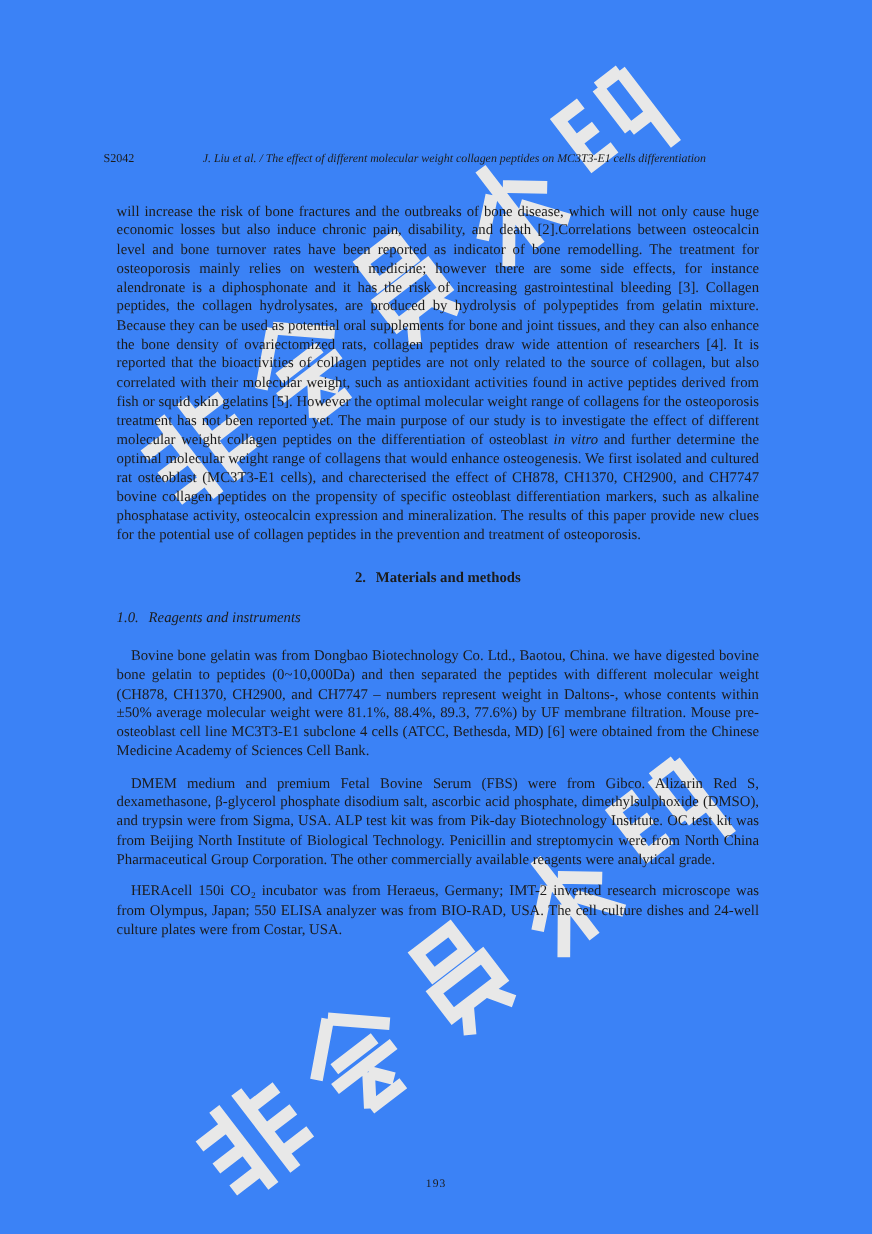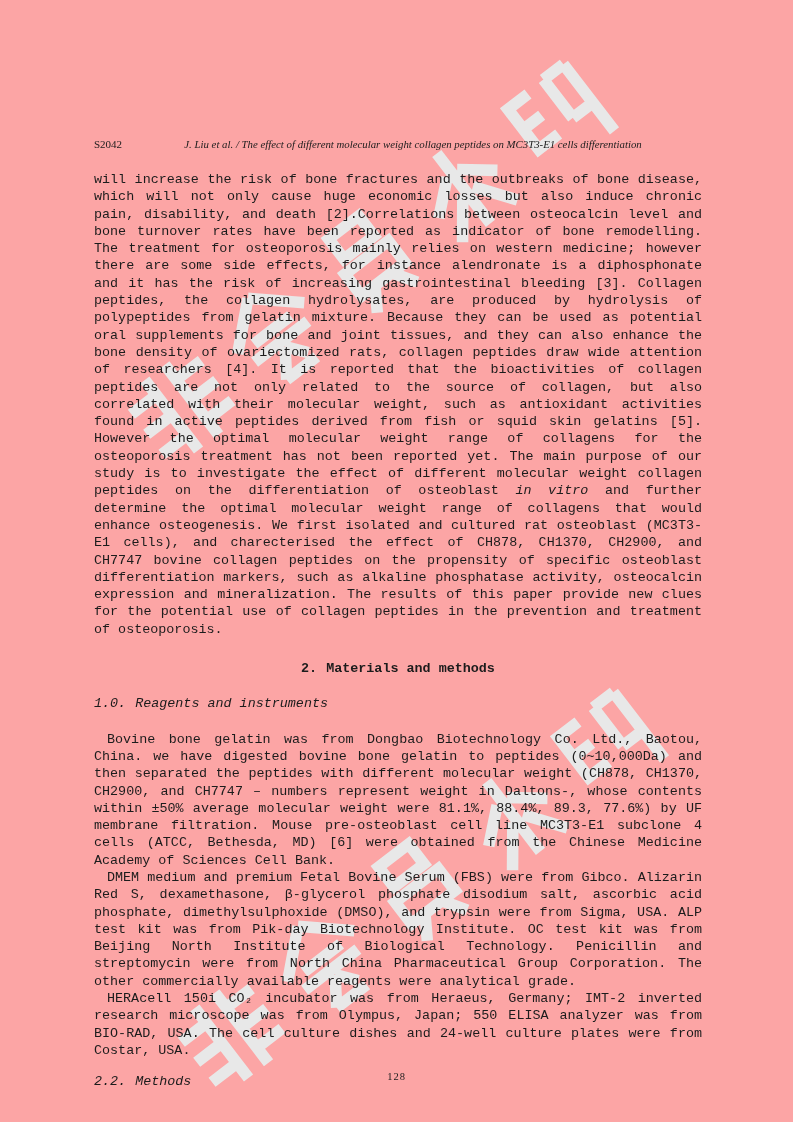--- a/index.html
+++ b/index.html
@@ -1,20 +1,20 @@
 <!DOCTYPE html>
 <html><head>
 <meta charset="utf-8">
 <style>
   html, body { margin: 0; padding: 0; background: #ffffff; }
   .page {
     position: relative;
     width: 793px;
     height: 1122px;
-    background: #fca5a5;
+    background: #3b82f6;
     overflow: hidden;
     font-family: "Liberation Serif", serif;
     color: #1c1c1c;
   }
   
   .watermark {
     position: absolute;
     display: flex;
     gap: 14px;
     transform: rotate(-37.5deg);
@@ -50,21 +50,21 @@
   
   .content {
     position: absolute;
     left: 94px; top: 171px;
     width: 608px;
     z-index: 1;
     font-size: 13.4px;
     line-height: 17.3px;
     text-align: justify;
   }
-  .content p { margin: 0; font-family: Liberation Mono, monospace; }
+  .content p { margin: 12px; }
   .indent { text-indent: 13px; }
   .it { font-style: italic; }
   .h-sec {
     font-weight: bold;
     margin-top: 22px !important;
     margin-bottom: 18px !important;
     text-align: center;
   }
   .h-sub {
     font-style: italic;
@@ -150,23 +150,20 @@
     <p class="h-sub">
       <span class="num">1.0.</span><span>Reagents and instruments</span>
     </p>
 
     <p class="indent">Bovine bone gelatin was from Dongbao Biotechnology Co. Ltd., Baotou, China. we have digested bovine bone gelatin to peptides (0~10,000Da) and then separated the peptides with different molecular weight (CH878, CH1370, CH2900, and CH7747 – numbers represent weight in Daltons-, whose contents within ±50% average molecular weight were 81.1%, 88.4%, 89.3, 77.6%) by UF membrane filtration. Mouse pre-osteoblast cell line MC3T3-E1 subclone 4 cells (ATCC, Bethesda, MD) [6] were obtained from the Chinese Medicine Academy of Sciences Cell Bank.</p>
 
     <p class="indent">DMEM medium and premium Fetal Bovine Serum (FBS) were from Gibco. Alizarin Red S, dexamethasone, β-glycerol phosphate disodium salt, ascorbic acid phosphate, dimethylsulphoxide (DMSO), and trypsin were from Sigma, USA. ALP test kit was from Pik-day Biotechnology Institute. OC test kit was from Beijing North Institute of Biological Technology. Penicillin and streptomycin were from North China Pharmaceutical Group Corporation. The other commercially available reagents were analytical grade.</p>
 
     <p class="indent">HERAcell 150i CO₂ incubator was from Heraeus, Germany; IMT-2 inverted research microscope was from Olympus, Japan; 550 ELISA analyzer was from BIO-RAD, USA. The cell culture dishes and 24-well culture plates were from Costar, USA.</p>
 
-    <p class="h-sub mt14" style="margin-bottom:0 !important;">
-      <span class="num">2.2.</span><span>Methods</span>
-    </p>
 
 
 
   </div>
 
-  <div class="footer">128</div>
+  <div class="footer">193</div>
 
 </div>
 
 </body></html>

